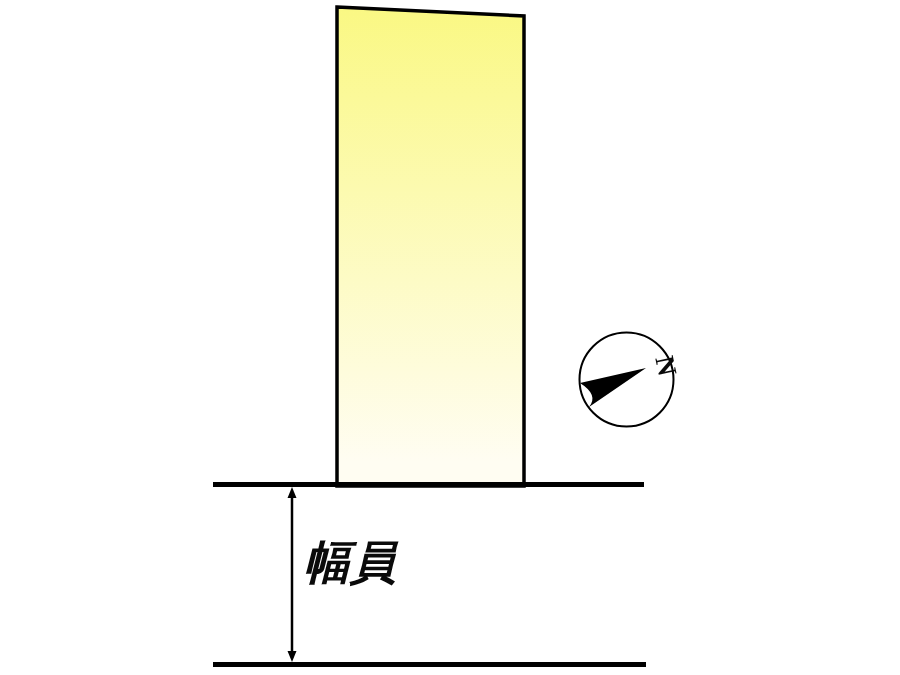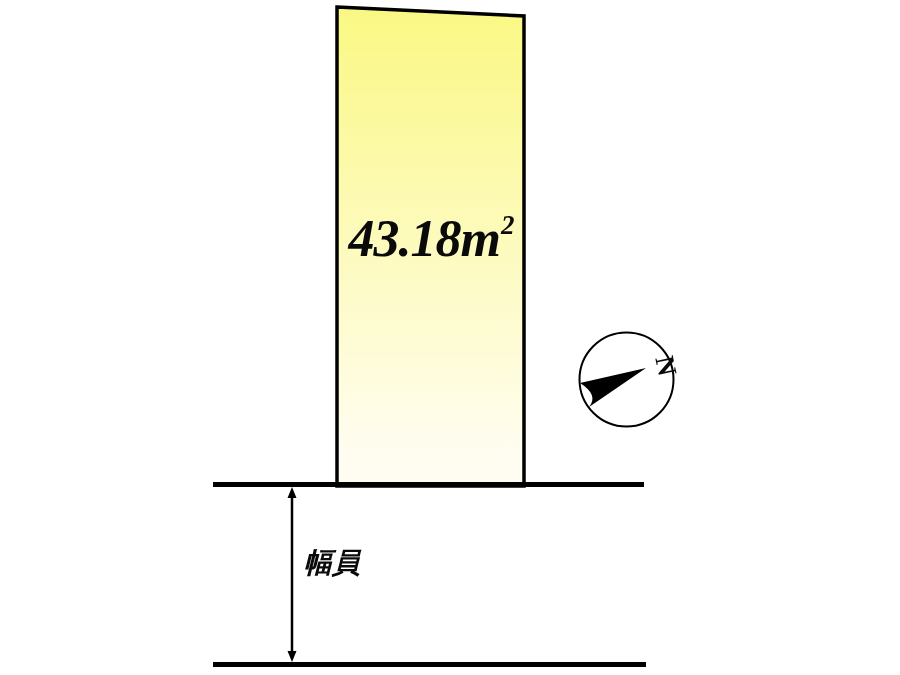--- a/index.html
+++ b/index.html
@@ -42,21 +42,21 @@
     top: -0.15em;
     left: 1px;
   }
   
   .road-label-name {
     position: absolute;
     left: 304px;
     top: 544px;
     font-style: italic;
     font-weight: bold;
-    font-size: 28px;
+    font-size: 46px;
     line-height: 38px;
     color: #0a0a0a;
     white-space: nowrap;
   }
   .road-label-value {
     position: absolute;
     left: 293px;
     top: 578px;
     font-style: italic;
     font-weight: bold;
@@ -102,19 +102,18 @@
     <rect x="213" y="662" width="433" height="5" fill="#000000"></rect>
 
     <line x1="292" y1="492" x2="292" y2="658" stroke="#000000" stroke-width="2.5"></line>
     <polygon points="292,487 287.5,498 296.5,498" fill="#000000"></polygon>
     <polygon points="292,662 287.5,651 296.5,651" fill="#000000"></polygon>
 
     <circle cx="626.5" cy="379.5" r="47" fill="#ffffff" stroke="#000000" stroke-width="2"></circle>
     <path d="M646,368 L580,383 Q599,395 589,407 Z" fill="#000000"></path>
   </svg>
 
-  <div class="area-label"><span>43.18m</span><sup>2</sup></div>
 
   <div class="road-label-name">幅員</div>
 
   <div class="compass-n">N</div>
 
 </div>
 
 </body></html>

